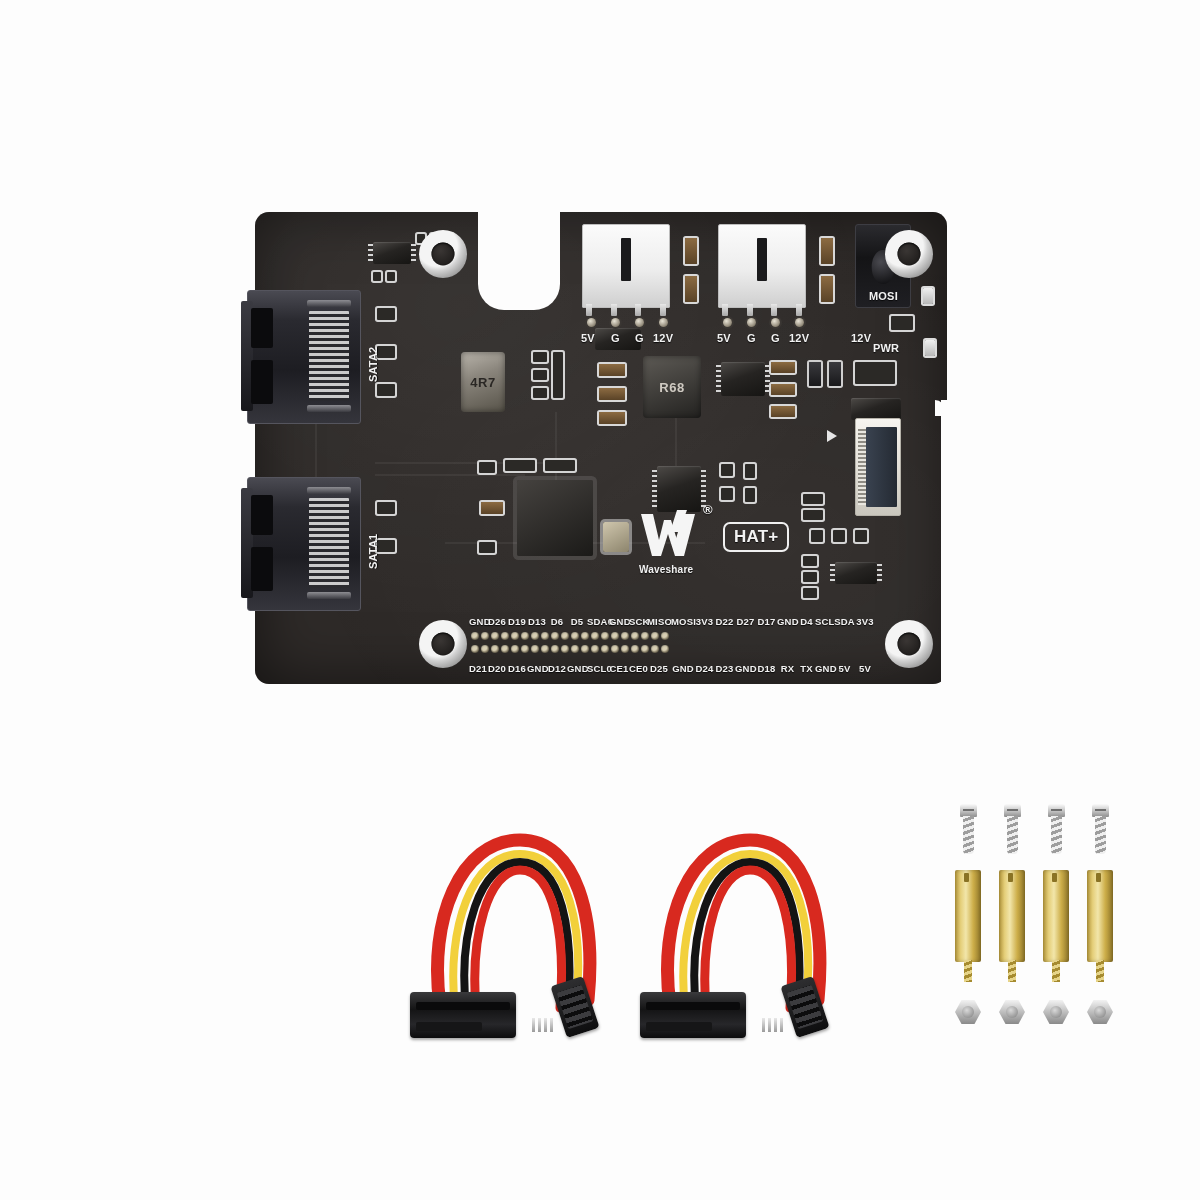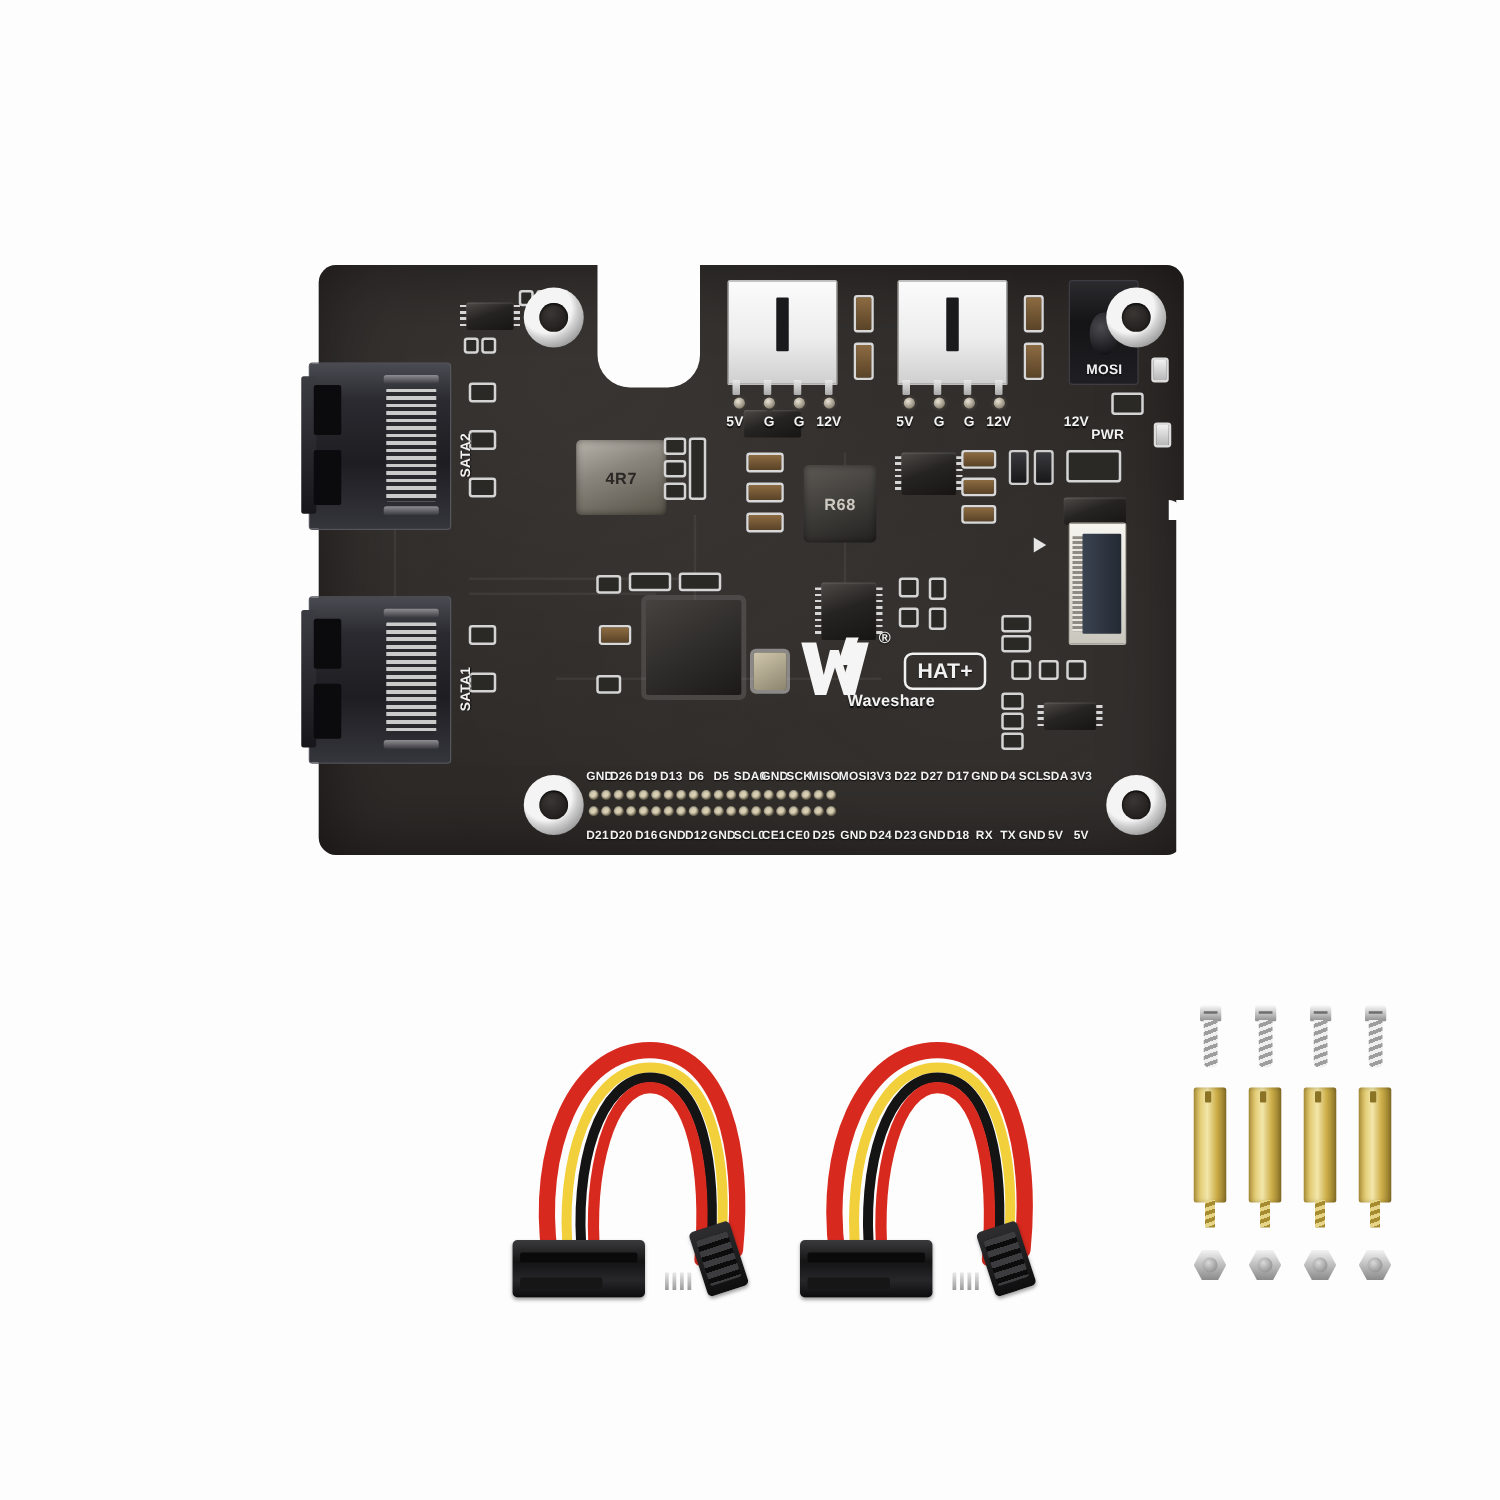--- a/index.html
+++ b/index.html
@@ -116,21 +116,21 @@
   .ic.legs-lr:before{left:-5px;}
   .ic.legs-lr:after{right:-5px;}
   .qfn{position:absolute;z-index:3;border-radius:2px;
     background:linear-gradient(150deg,#45423f,#1b1a18);
     box-shadow:0 0 0 4px rgba(200,200,200,.16);}
   .ind{position:absolute;z-index:3;border-radius:4px;
     background:linear-gradient(160deg,#b9b4ab 0%,#8a857c 40%,#575349 100%);
     box-shadow:inset 0 0 6px rgba(0,0,0,.45);
     display:flex;align-items:center;justify-content:center;
     color:#2a2724;font-weight:bold;font-size:13px;letter-spacing:.5px;}
-  .ind.dark{background:linear-gradient(160deg,#5d5a55,#232220);color:#cfcac2;margin-top:16px;}
+  .ind.dark{background:linear-gradient(160deg,#5d5a55,#232220);color:#cfcac2;}
   .cap{position:absolute;z-index:3;border-radius:1px;
     background:linear-gradient(180deg,#8c6b42,#5a4327);
     box-shadow:0 0 0 2px #d8d8d8;}
   .res{position:absolute;z-index:3;border-radius:1px;
     background:linear-gradient(180deg,#3a3a3e,#18181a);
     box-shadow:0 0 0 2px #cfcfcf;}
   .pad2{position:absolute;z-index:3;border-radius:1px;
     background:#2b2926;box-shadow:0 0 0 2px #d4d4d4;}
   .xtal{position:absolute;z-index:3;border-radius:2px;
     background:linear-gradient(150deg,#cfc6ad,#8d856d);
@@ -314,21 +314,21 @@
     <div class="cap" style="left:566px;top:64px;width:12px;height:26px;"></div>
 
     <div class="barrel" style="left:600px;top:12px;width:54px;height:82px;"></div>
     <div class="silk port-silk" style="left:596px;top:120px;">12V</div>
     <div class="silk port-silk" style="left:614px;top:78px;">MOSI</div>
     <div class="led" style="left:668px;top:76px;width:10px;height:16px;"></div>
     <div class="silk port-silk" style="left:618px;top:130px;">PWR</div>
     <div class="led" style="left:670px;top:128px;width:10px;height:16px;"></div>
     <div class="pad2" style="left:636px;top:104px;width:22px;height:14px;"></div>
 
-    <div class="ind" style="left:206px;top:140px;width:72px;height:60px;">4R7</div>
+    <div class="ind" style="left:206px;top:140px;width:44px;height:60px;">4R7</div>
     <div class="ind dark" style="left:388px;top:144px;width:58px;height:62px;">R68</div>
 
     <div class="pad2" style="left:278px;top:140px;width:14px;height:10px;"></div>
     <div class="pad2" style="left:278px;top:158px;width:14px;height:10px;"></div>
     <div class="pad2" style="left:278px;top:176px;width:14px;height:10px;"></div>
     <div class="pad2" style="left:298px;top:140px;width:10px;height:46px;"></div>
     <div class="cap" style="left:344px;top:152px;width:26px;height:12px;"></div>
     <div class="cap" style="left:344px;top:176px;width:26px;height:12px;"></div>
     <div class="cap" style="left:344px;top:200px;width:26px;height:12px;"></div>
     <div class="ic" style="left:340px;top:116px;width:46px;height:22px;"></div>
@@ -370,21 +370,21 @@
     <div class="pad2" style="left:548px;top:360px;width:14px;height:10px;"></div>
     <div class="pad2" style="left:548px;top:376px;width:14px;height:10px;"></div>
 
     <div style="position:absolute;left:382px;top:296px;z-index:4;">
       <svg width="66" height="54" viewBox="0 0 66 54" aria-hidden="true">
         <path d="M4 6 L16 6 L22 32 L27 12 L34 12 L40 32 L46 6 L58 6 L47 48 L38 48 L31 26 L24 48 L15 48 Z" fill="#f5f5f5"></path>
         <path d="M40 2 L50 2 L44 18 L52 18 L36 40 L41 24 L33 24 Z" fill="#f5f5f5"></path>
       </svg>
     </div>
     <div class="silk" style="left:448px;top:290px;font-size:13px;">®</div>
-    <div class="silk" style="left:384px;top:341px;font-size:13px;margin-left:39px;">Waveshare</div>
+    <div class="silk" style="left:384px;top:352px;font-size:10px;">Waveshare</div>
     <div style="position:absolute;left:468px;top:310px;z-index:4;border:2px solid #f0f0f0;border-radius:7px;padding:3px 9px;">
       <span class="silk" style="position:static;font-size:17px;">HAT+</span>
     </div>
 
     <div class="silk pin-silk" style="left:214px;top:404px;">
       <span style="display:inline-block;width:18px;text-align:center;">GND</span><span style="display:inline-block;width:20px;text-align:center;">D26</span><span style="display:inline-block;width:20px;text-align:center;">D19</span><span style="display:inline-block;width:20px;text-align:center;">D13</span><span style="display:inline-block;width:20px;text-align:center;">D6</span><span style="display:inline-block;width:20px;text-align:center;">D5</span><span style="display:inline-block;width:22px;text-align:center;">SDA0</span><span style="display:inline-block;width:20px;text-align:center;">GND</span><span style="display:inline-block;width:18px;text-align:center;">SCK</span><span style="display:inline-block;width:24px;text-align:center;">MISO</span><span style="display:inline-block;width:24px;text-align:center;">MOSI</span><span style="display:inline-block;width:19px;text-align:center;">3V3</span><span style="display:inline-block;width:21px;text-align:center;">D22</span><span style="display:inline-block;width:21px;text-align:center;">D27</span><span style="display:inline-block;width:21px;text-align:center;">D17</span><span style="display:inline-block;width:21px;text-align:center;">GND</span><span style="display:inline-block;width:17px;text-align:center;">D4</span><span style="display:inline-block;width:19px;text-align:center;">SCL</span><span style="display:inline-block;width:21px;text-align:center;">SDA</span><span style="display:inline-block;width:20px;text-align:center;">3V3</span>
     </div>
 
     <div class="gpio" style="left:216px;top:420px;">
       <div class="row">

